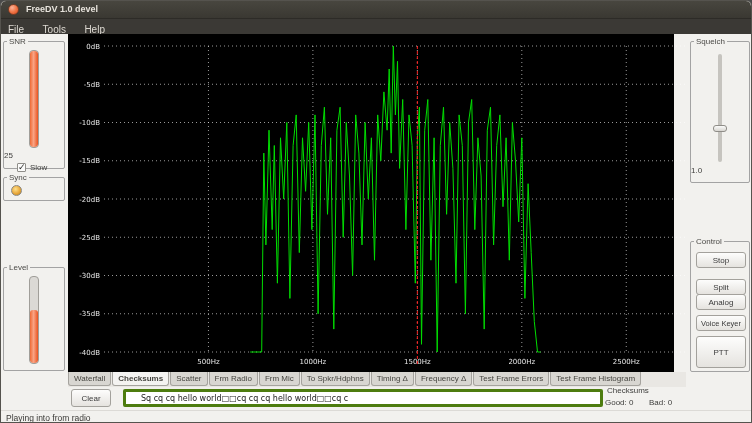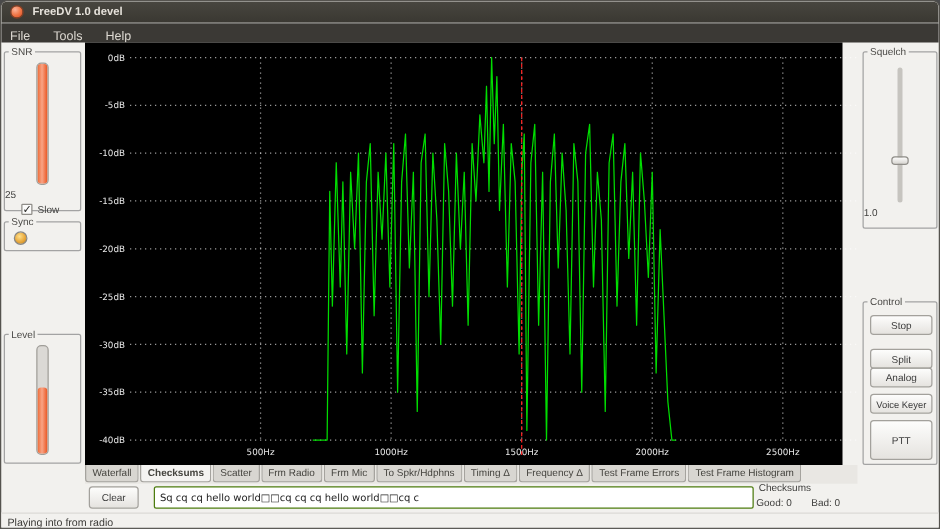--- a/index.html
+++ b/index.html
@@ -49,21 +49,21 @@
   .plot{position:absolute;left:67px;top:33px;width:606px;height:338px;background:#000}
   .plot svg text{font-family:"DejaVu Sans",sans-serif}
   
   .tabbar{position:absolute;left:67px;top:371px;width:618px;height:15px;background:#e9e7e3;
           display:flex;align-items:flex-start}
   .tab{font-size:8px;line-height:10px;padding:2px 5px 1px 5px;background:#d8d6d1;color:#45443f;
        border:1px solid #a5a39e;border-top:none;border-radius:0 0 3px 3px;margin-right:1px;white-space:nowrap}
   .tab.active{background:#f4f3f1;font-weight:bold}
   
   .text-input{position:absolute;left:122px;top:388px;width:480px;height:18px;background:#fff;
-              border:1px solid #4d7c0f;border-radius:2px;font-size:8px;color:#222;padding:0 4px;
+              border:3px solid #4d7c0f;border-radius:2px;font-size:8px;color:#222;padding:0 15px;
               font-family:"DejaVu Sans",sans-serif}
   .checksums-label{position:absolute;left:606px;top:385px;font-size:8px;color:#3e3e3c}
   .checksum-val{position:absolute;top:397px;font-size:8px;color:#3e3e3c}
   
   .statusbar{position:absolute;left:0;top:409px;width:100%;height:14px;background:#f2f1ee;
              border-top:1px solid #dcdad6}
   .status-text{position:absolute;left:5px;top:2px;font-size:8.5px;color:#3a3936}
 </style>
 </head>
 <body>

